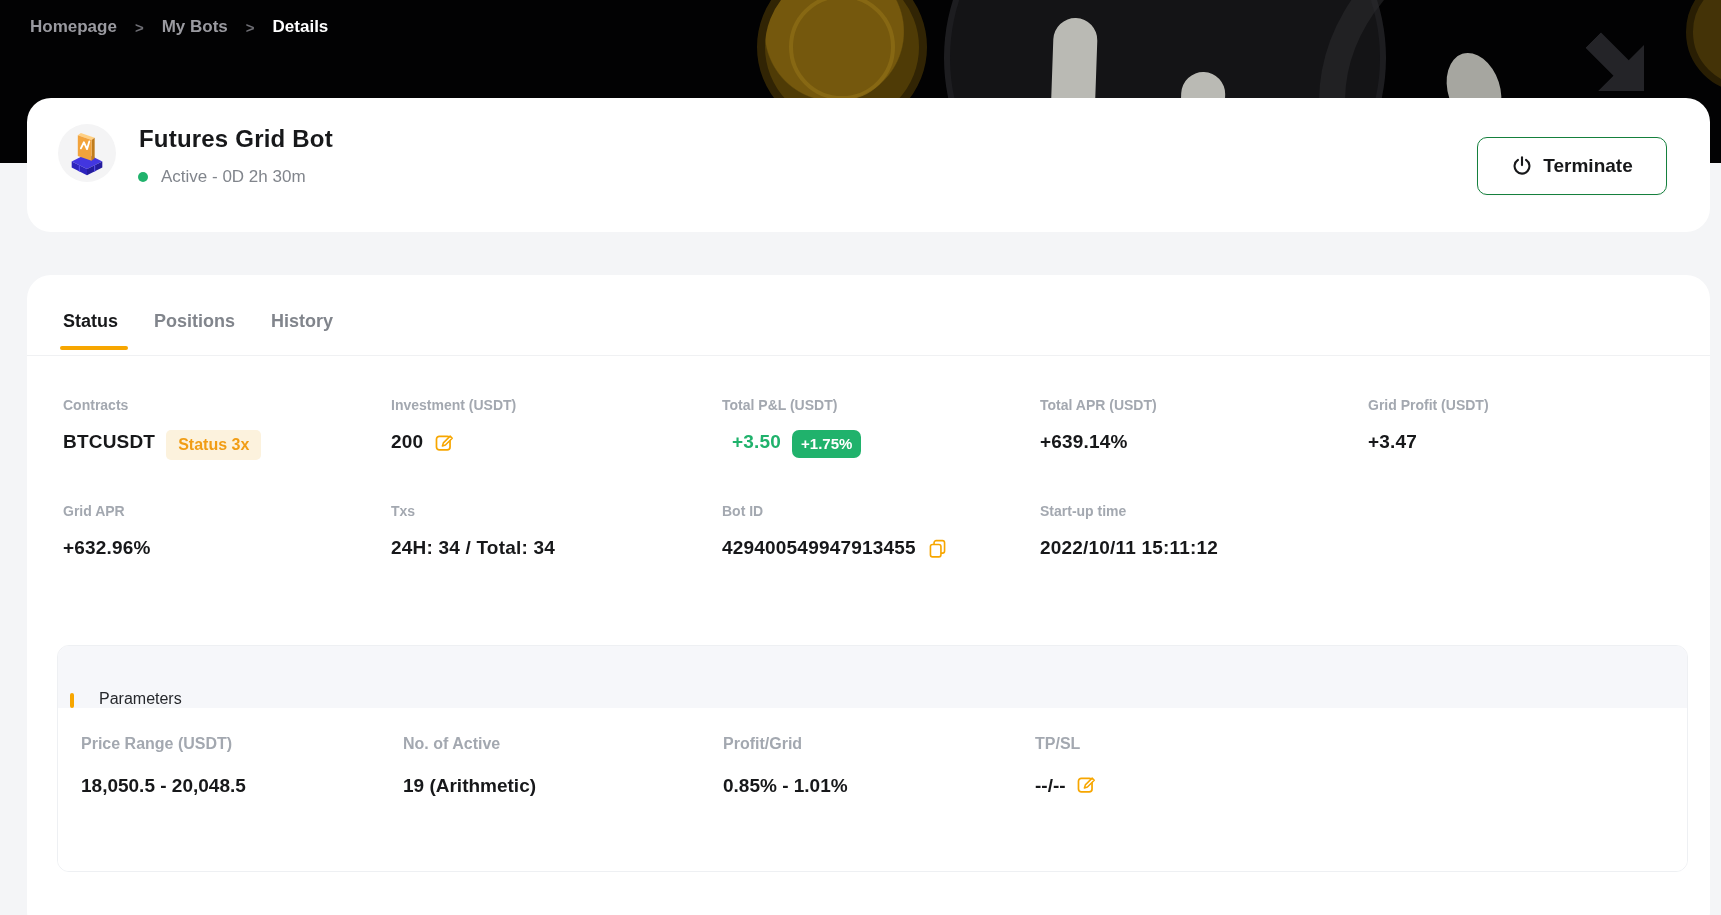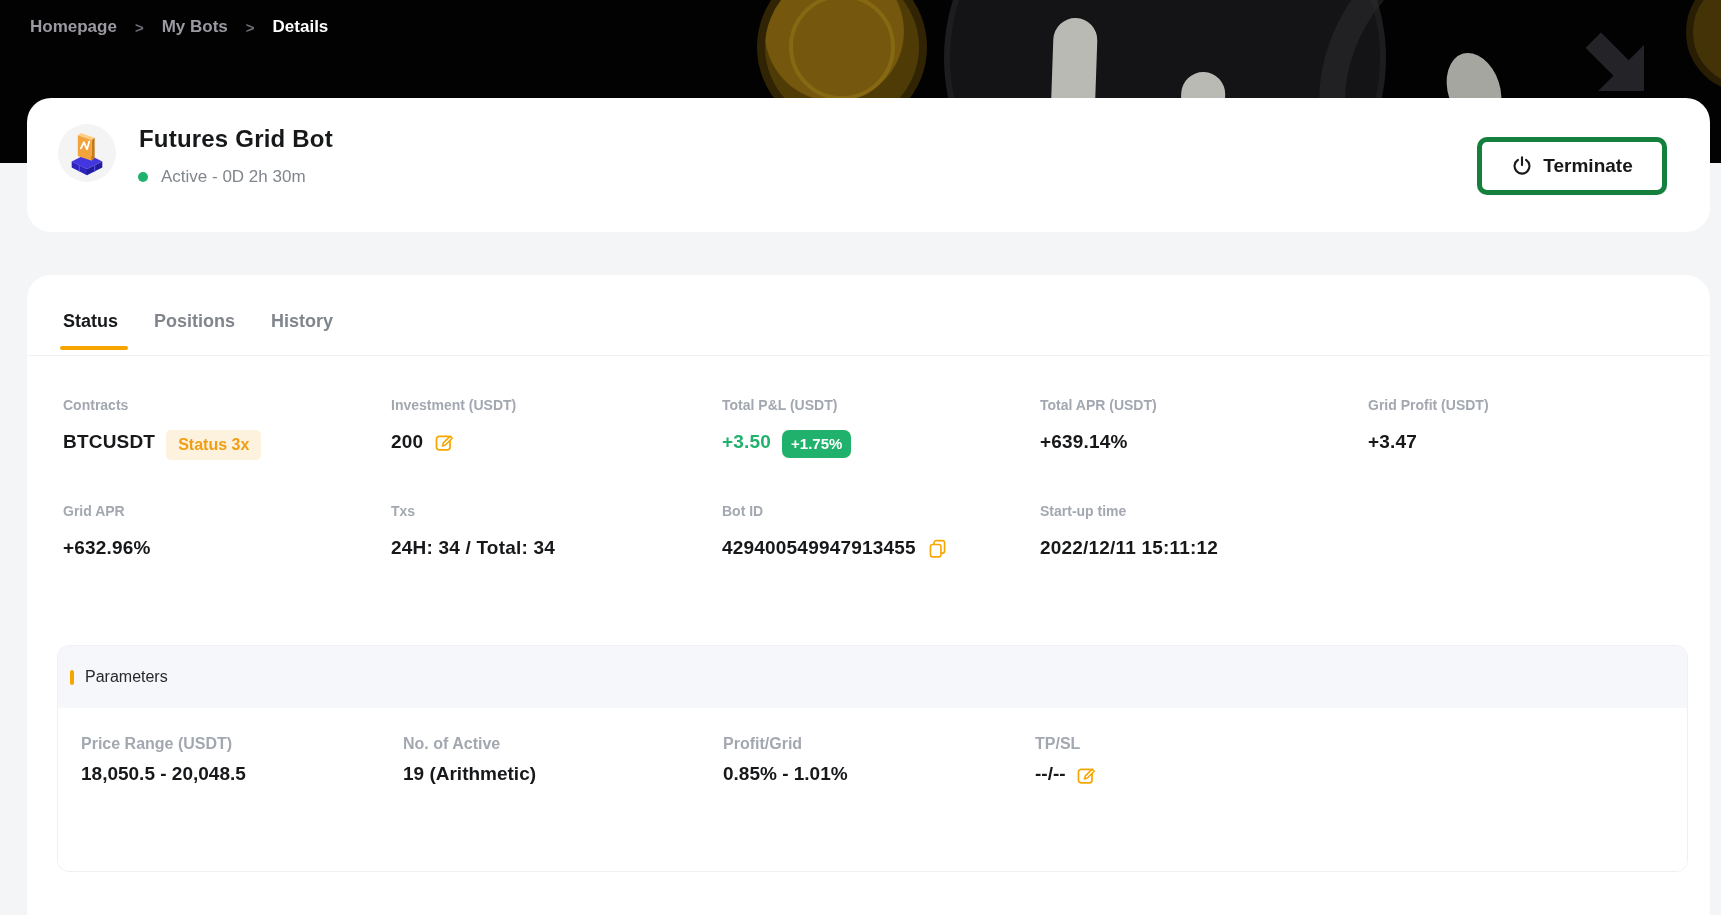--- a/index.html
+++ b/index.html
@@ -71,70 +71,70 @@
   .avatar {
     position:absolute; left:31px; top:26px; width:58px; height:58px;
     border-radius:50%; background:#f4f4f5; display:flex; align-items:center; justify-content:center;
   }
   .bot-title { position:absolute; left:112px; top:27px; font-size:24px; font-weight:700; letter-spacing:.2px; }
   .status-row { position:absolute; left:111px; top:69px; display:flex; align-items:center; gap:13px; }
   .status-dot { width:10px; height:10px; border-radius:50%; background:#20b26c; }
   .status-text { font-size:17px; color:#81858c; }
   .terminate-btn {
     position:absolute; left:1450px; top:39px; width:190px; height:58px;
-    background:#fff; border:5px solid #15803d; border-radius:10px;
+    background:#fff; border:1px solid #15803d; border-radius:10px;
     display:flex; align-items:center; justify-content:center; gap:10px;
     font-size:19px; font-weight:700; color:#17181a; cursor:pointer;
     box-shadow:0 1px 2px rgba(0,0,0,.03);
   }
 
   
   .tabs { position:absolute; left:36px; top:36px; display:flex; gap:36px; font-size:18px; }
   .tab { color:#81858c; font-weight:600; cursor:pointer; }
   .tab.active { color:#17181a; font-weight:700; }
   .tab-underline {
     position:absolute; left:33px; top:71px; width:68px; height:4px;
     border-radius:2px; background:#f7a600;
   }
   .tabs-divider { position:absolute; left:0; top:80px; width:1683px; height:1px; background:#f0f1f3; }
 
   
   .stat { position:absolute; }
   .stat .s-label { font-size:14px; font-weight:600; color:#a3a8b0; line-height:20px; }
   .stat .s-value-row { margin-top:15px; display:flex; gap:11px; }
   .stat .s-value { font-size:19px; font-weight:700; color:#17181a; line-height:24px; letter-spacing:.2px; }
-  .stat .s-value.green { color:#20b26c; }
+  .stat .s-value.green { color:#20b26c;margin-left:10px; }
   .row1 { top:120px; } .row2 { top:226px; }
   .c1 { left:36px; } .c2 { left:364px; } .c3 { left:695px; } .c4 { left:1013px; } .c5 { left:1341px; }
 
   .badge-neutral {
     background:#fcf2dd; color:#f19d15; font-size:16px; font-weight:600;
     padding:5px 12px; border-radius:5px; line-height:20px;
   }
   .badge-pnl {
     background:#20b26c; color:#ffffff; font-size:15px; font-weight:700;
     padding:5px 9px; border-radius:7px; line-height:18px;
   }
   .icon-btn { display:inline-flex; align-items:center; cursor:pointer; }
 
   
   .params {
     position:absolute; left:30px; top:370px; width:1631px; height:227px;
     border:1px solid #eef0f3; border-radius:12px; overflow:hidden;
   }
   .params-header {
-    height:62px; background:#f6f7fa; display:flex; align-items:center; gap:11px;
+    height:62px; background:#f6f7fa; display:flex; align-items:flex-end; gap:25px;
     padding-left:12px;
   }
   .params-bar { width:4px; height:15px; border-radius:2px; background:#f7a600; }
   .params-title { font-size:16px; font-weight:400; color:#26282c; }
   .params-body { position:relative; height:164px; background:#ffffff; }
   .param { position:absolute; top:26px; }
   .param .p-label { font-size:16px; font-weight:600; color:#a3a8b0; line-height:20px; }
-  .param .p-value-row { margin-top:8px; display:flex; align-items:flex-end; gap:10px; }
+  .param .p-value-row { margin-top:20px; display:flex; align-items:flex-start; gap:10px; }
   .param .p-value { font-size:19px; font-weight:700; color:#17181a; line-height:24px; }
   .p1 { left:23px; } .p2 { left:345px; } .p3 { left:665px; } .p4 { left:977px; }
 
   svg { display:block; }
 </style>
 </head>
 <body>
 
 <div class="banner">
   <div class="deco coin1">
@@ -261,21 +261,21 @@
           <rect x="7.4" y="2.8" width="11" height="13" rx="2.2" fill="none" stroke="#f7a600" stroke-width="1.7"></rect>
           <rect x="3.6" y="6.8" width="11" height="13" rx="2.2" fill="#ffffff" stroke="#f7a600" stroke-width="1.7"></rect>
         </svg>
       </span>
     </div>
   </div>
 
   <div class="stat row2 c4">
     <div class="s-label">Start-up time</div>
     <div class="s-value-row">
-      <span class="s-value">2022/12/11 15:11:12</span>
+      <span class="s-value">2022/10/11 15:11:12</span>
     </div>
   </div>
 
   <div class="params">
     <div class="params-header">
       <span class="params-bar"></span>
       <span class="params-title">Parameters</span>
     </div>
     <div class="params-body">
 

